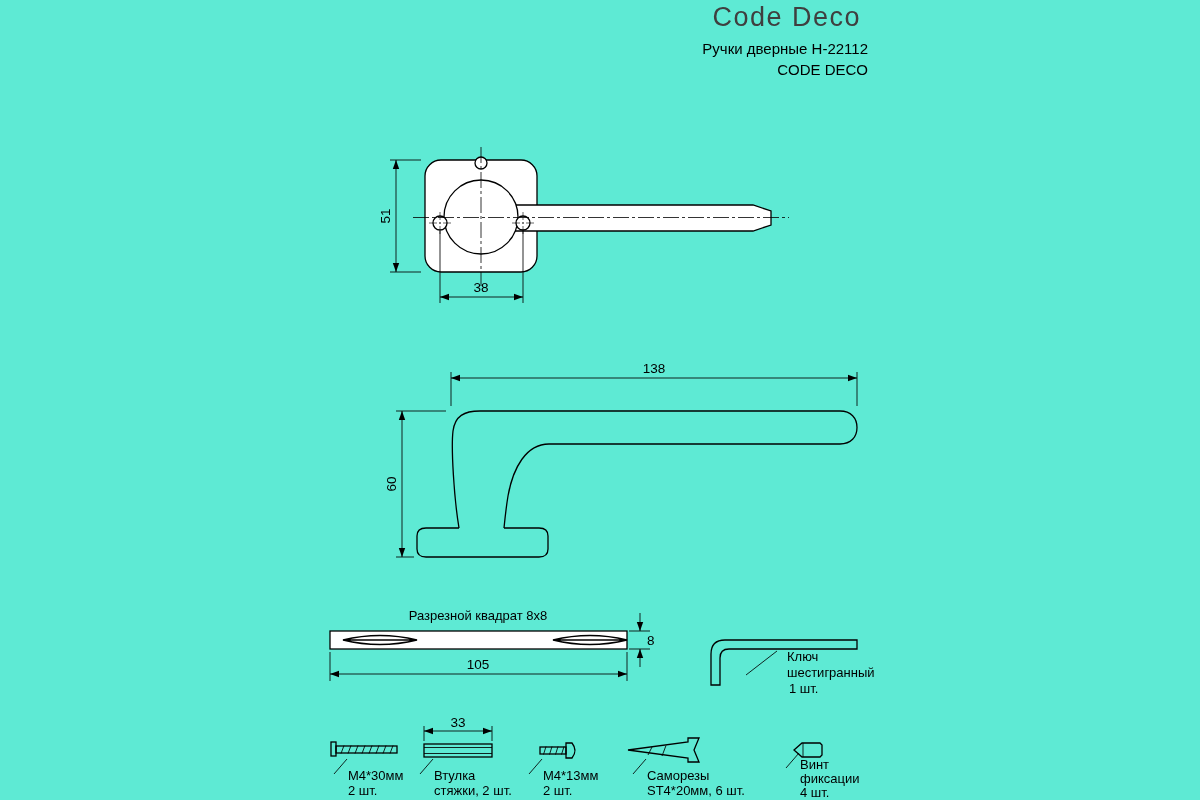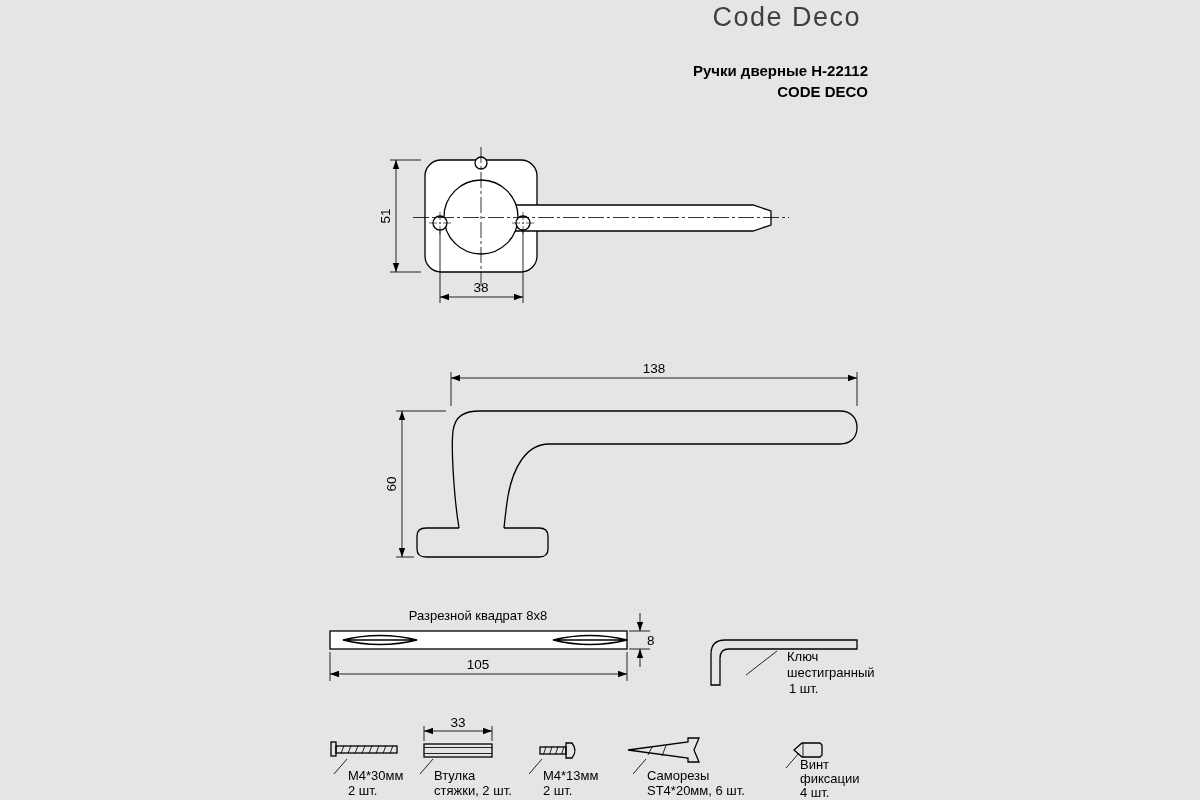--- a/index.html
+++ b/index.html
@@ -1,21 +1,21 @@
 <!DOCTYPE html>
 <html><head>
 <meta charset="utf-8">
 <style>
   html,body{margin:0;padding:0;background:#ffffff;}
-  .page{position:relative;width:1200px;height:800px;background:#e5e5e5;overflow:hidden;
+  .page{position:relative;width:1200px;height:800px;background:#5eead4;overflow:hidden;
         font-family:"Liberation Sans",sans-serif;color:#000;}
   .logo{position:absolute;top:2px;right:339px;font-size:27px;font-weight:500;
         letter-spacing:1.5px;color:#3f3f3f;white-space:nowrap;}
-  .title-block{position:absolute;top:60px;right:332px;text-align:right;
-        font-size:15px;font-weight:700;line-height:21px;white-space:nowrap;}
+  .title-block{position:absolute;top:38px;right:332px;text-align:right;
+        font-size:15px;font-weight:400;line-height:21px;white-space:nowrap;}
   svg{position:absolute;left:0;top:0;}
   svg text{font-family:"Liberation Sans",sans-serif;fill:#000;}
   .dim{font-size:13.5px;}
   .lbl{font-size:13px;}
   .obj{stroke:#000;stroke-width:1.3;fill:#fff;}
   .objn{stroke:#000;stroke-width:1.3;fill:none;}
   .thin{stroke:#000;stroke-width:0.85;fill:none;}
   .cl{stroke:#000;stroke-width:0.8;fill:none;stroke-dasharray:16 3 3 3;}
   .cls{stroke:#000;stroke-width:0.6;fill:none;stroke-dasharray:8 2 2 2;}
 </style>

